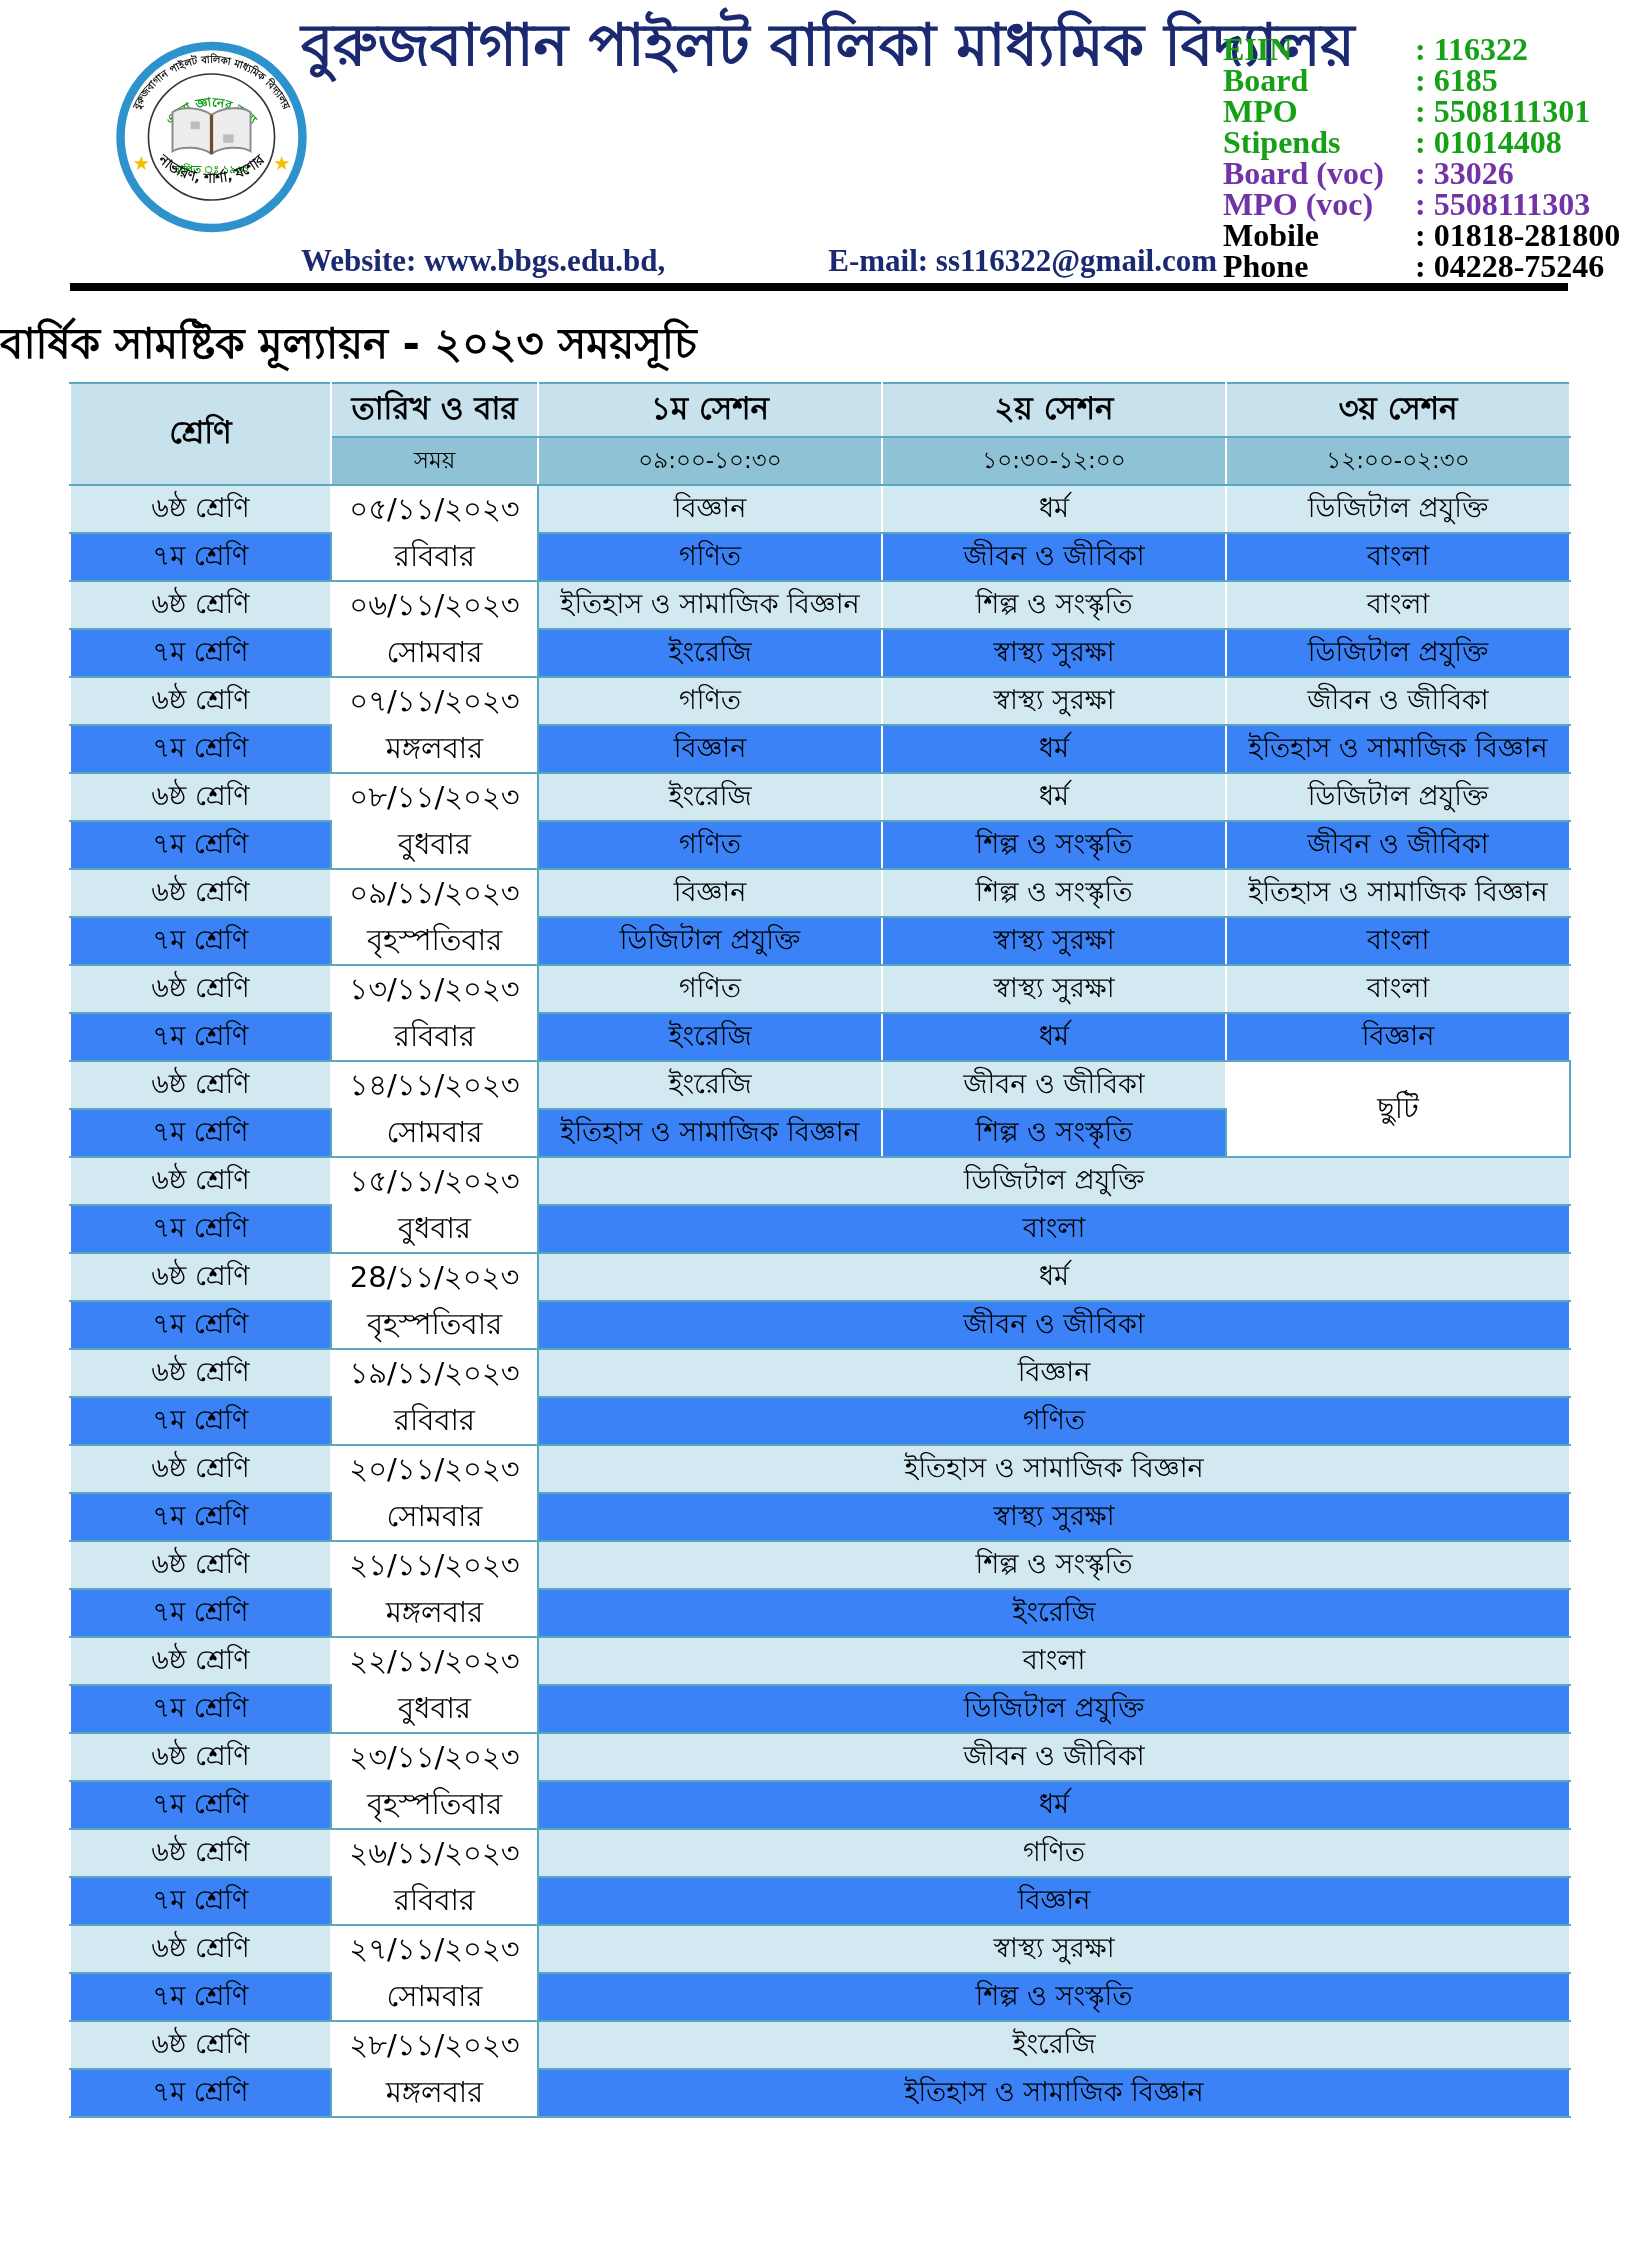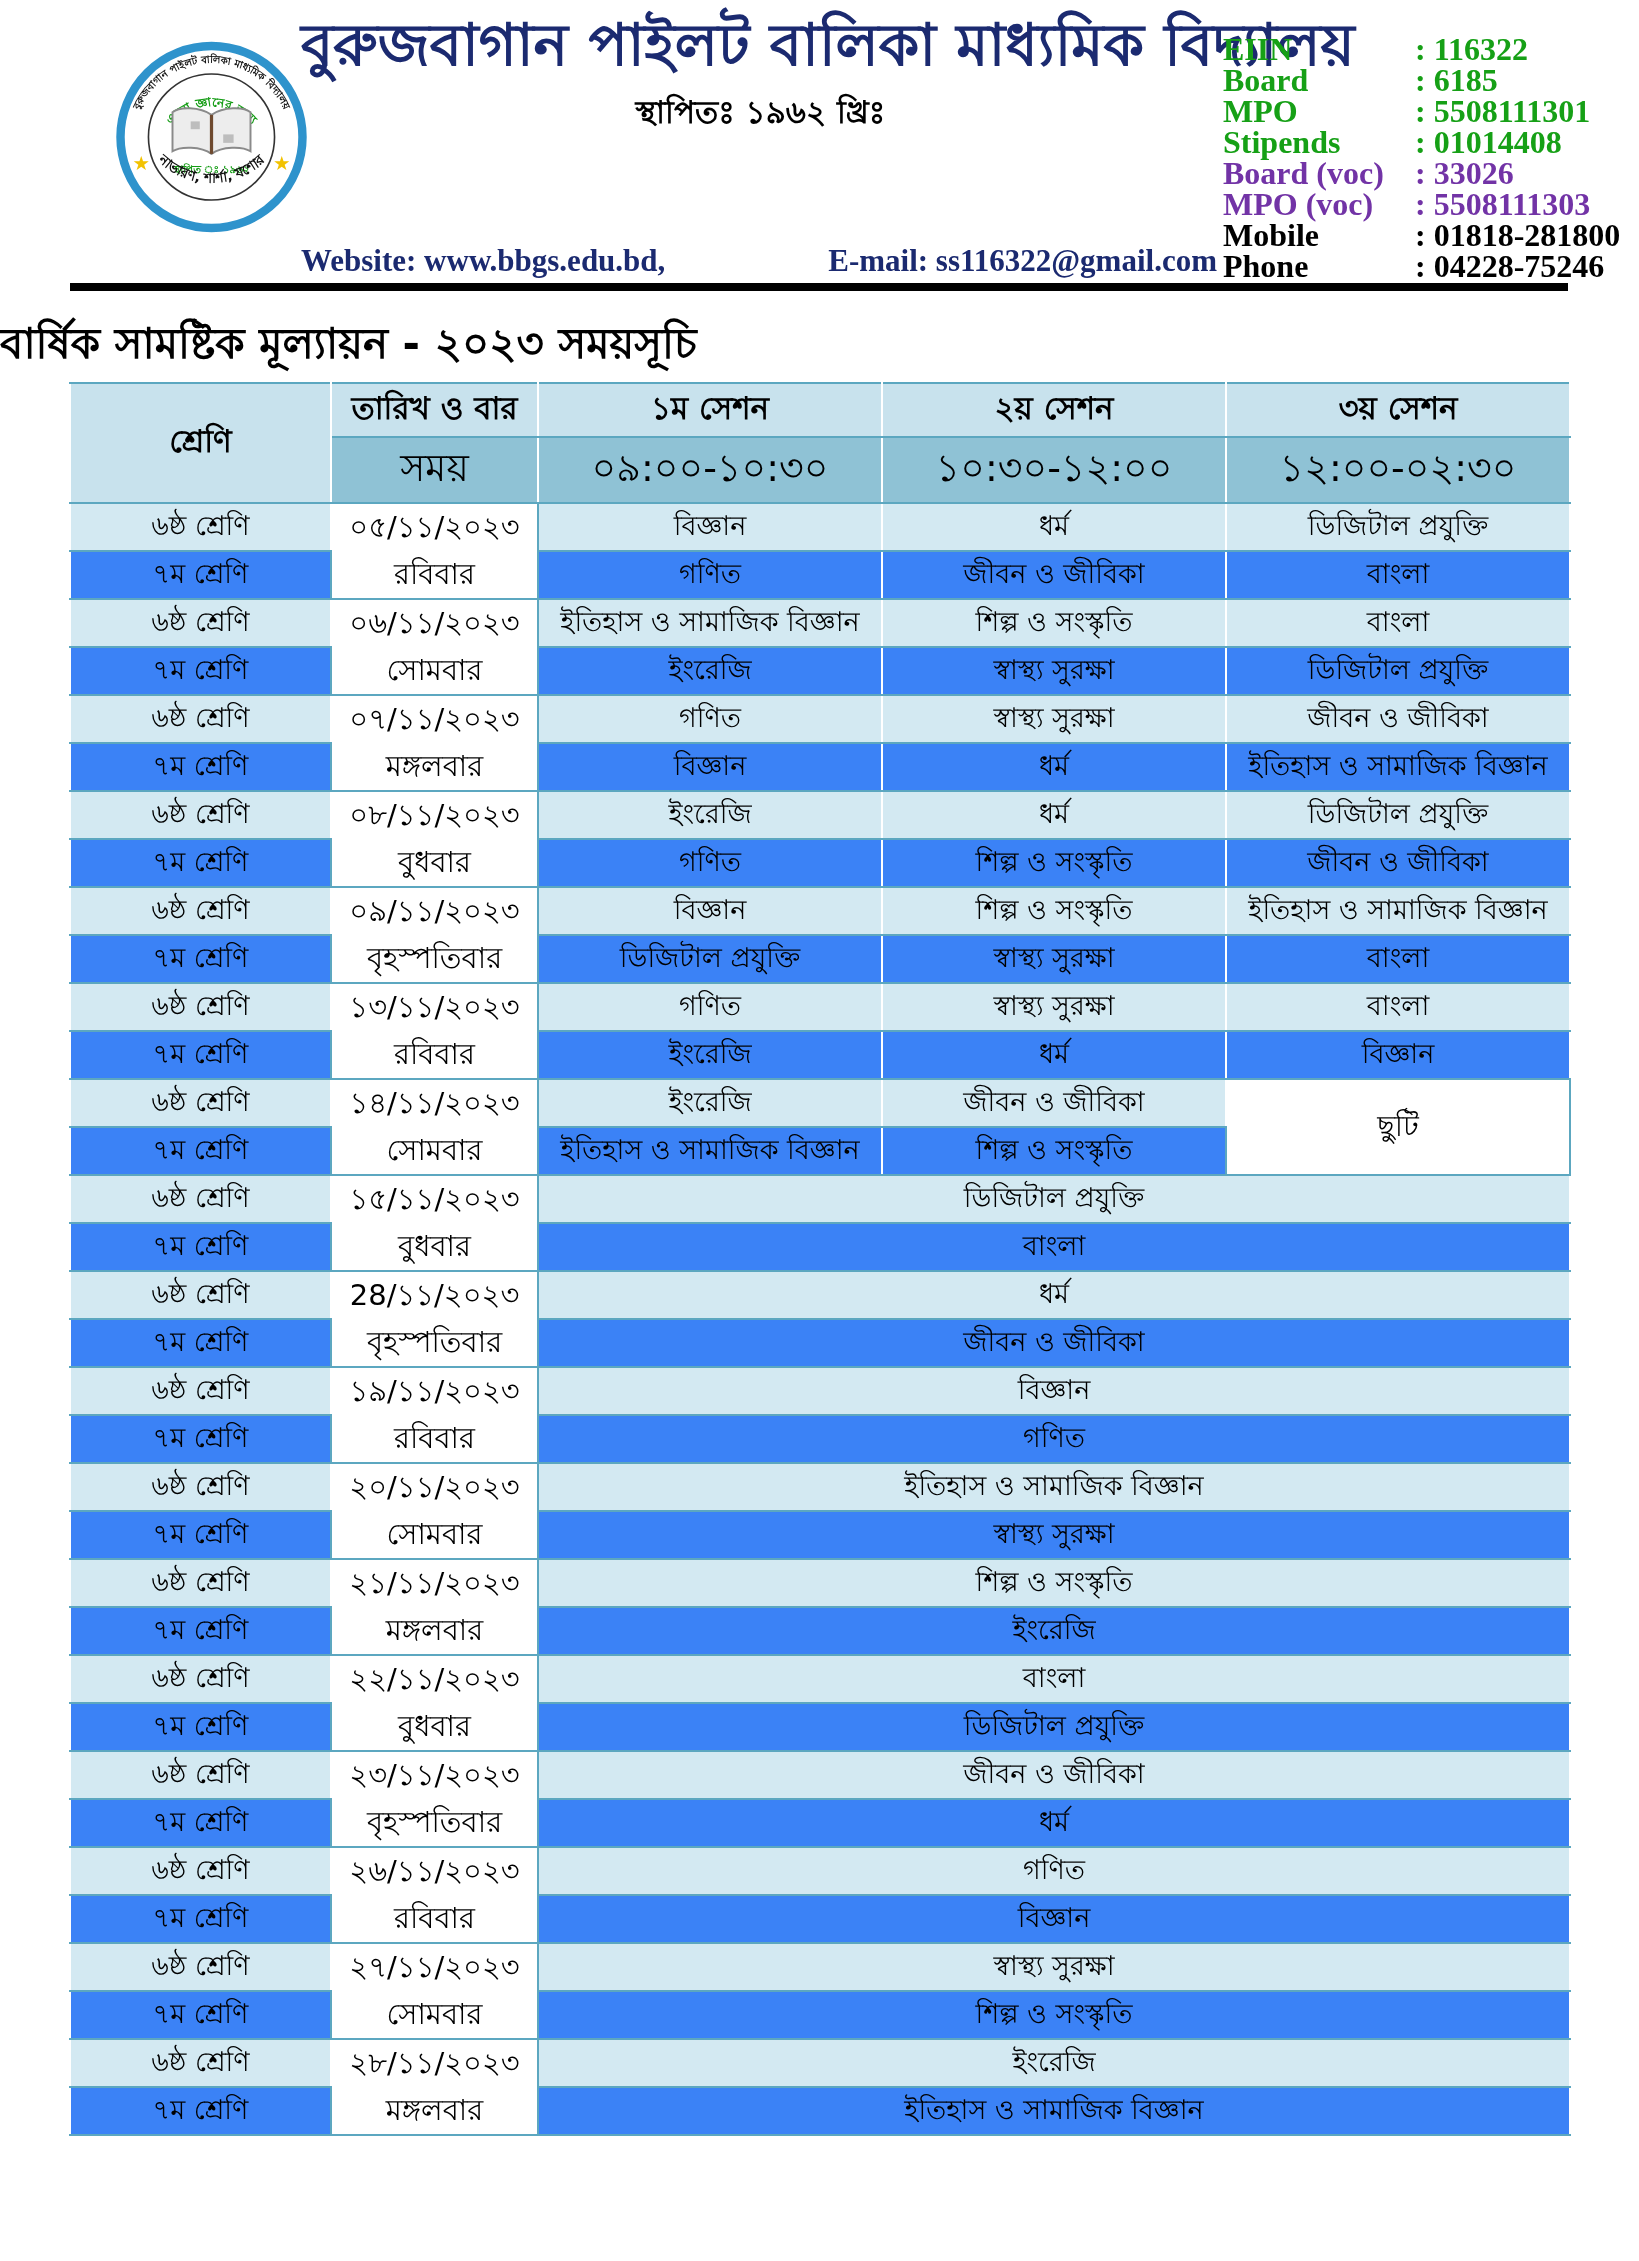--- a/index.html
+++ b/index.html
@@ -43,21 +43,21 @@
   }
   .schedule th, .schedule td {
     border-top:2.6px solid #5ca7c0; border-bottom:2.6px solid #5ca7c0;
     border-left:2.6px solid #ffffff; border-right:2.6px solid #ffffff;
     text-align:center; vertical-align:middle; padding:0; overflow:hidden;
   }
   .schedule tr.hr1 { height:51px; }
   .schedule tr.hr2 { height:48px; }
   .schedule tbody tr { height:47px; }
   .h1 { background:#c8e2ed; font-size:31px; font-weight:bold; }
-  .h2 { background:#8fc2d5; font-size:38px; font-weight:normal; }
+  .h2 { background:#8fc2d5; font-size:23px; font-weight:normal; }
   tr.light td { background:#d3e9f2; }
   tr.dark  td { background:#3b82f6; }
   .schedule td.class-cell { font-size:27px; }
   .schedule td.session-cell { font-size:27px; }
   .schedule tr td.date-cell, .schedule tr td.holiday-cell {
     background:#ffffff;
     border-left:2.6px solid #5ca7c0; border-right:2.6px solid #5ca7c0;
   }
   .date-cell .dline { height:47px; line-height:47px; font-size:29px; }
   .holiday-cell { font-size:29px; }
@@ -96,21 +96,20 @@
     <text class="logo-star" x="42" y="200" text-anchor="middle">★</text>
     <text class="logo-star" x="258" y="200" text-anchor="middle">★</text>
     <text class="logo-arc-bottom" text-anchor="middle">
       <textPath href="#arcBottom" startOffset="50%">নাভারণ, শার্শা, যশোর</textPath>
     </text>
   </svg>
 </div>
 
 <div class="head-center">
   <div class="school-name">বুরুজবাগান পাইলট বালিকা মাধ্যমিক বিদ্যালয়</div>
-  <div class="established">স্থাপিতঃ ১৯৬২ খ্রিঃ</div>
 </div>
 
 <div class="website-line">
   <span>Website: www.bbgs.edu.bd,</span>
   <span>E-mail: ss116322@gmail.com</span>
 </div>
 
 <div class="info-block">
     <div class="info-row" style="color: rgb(22, 160, 22);">
       <span class="info-label">EIIN</span>

